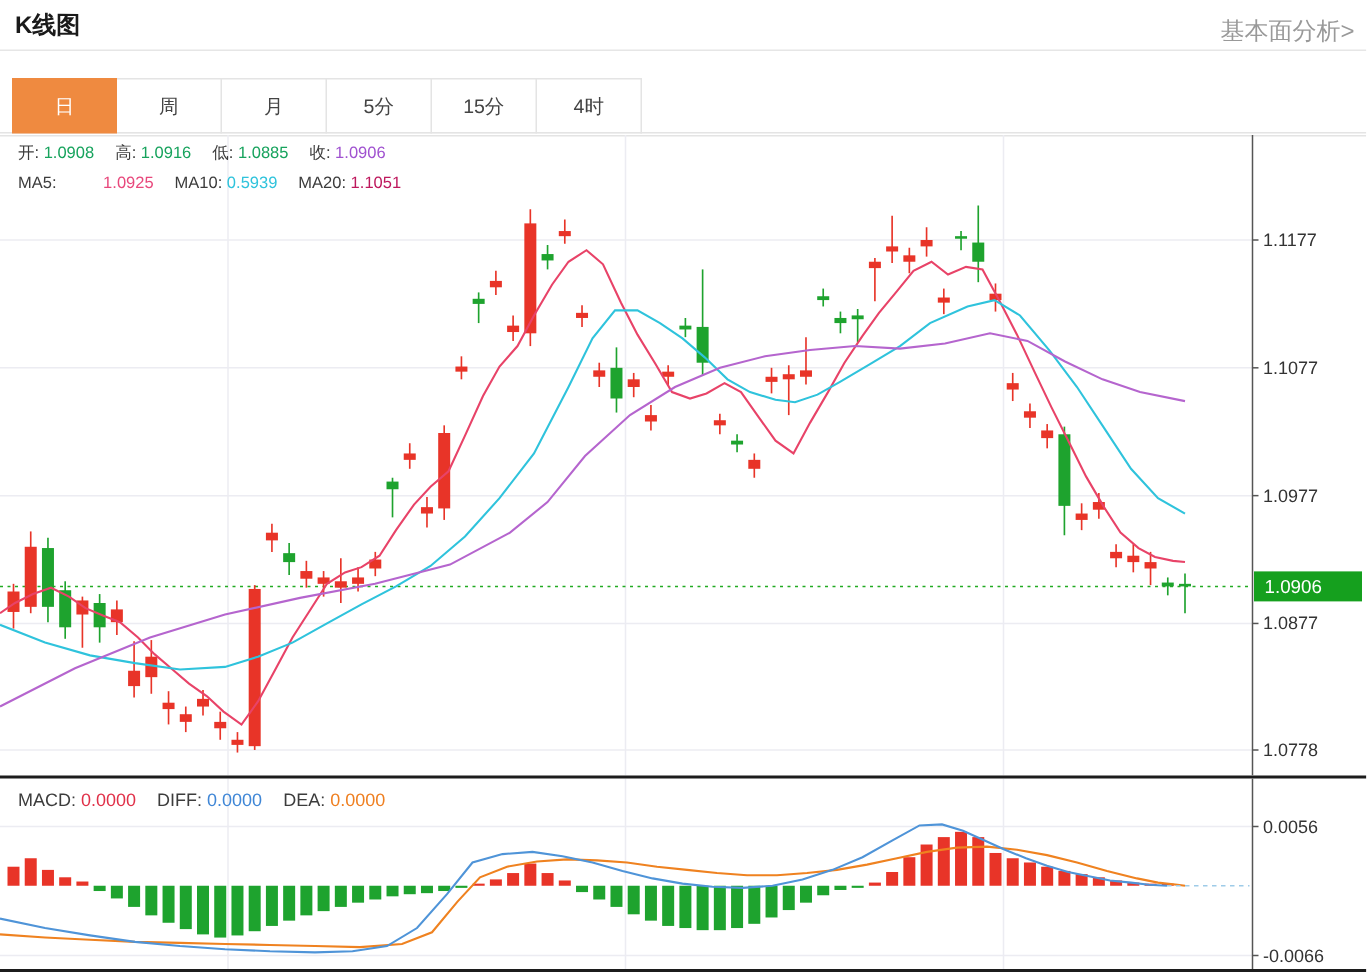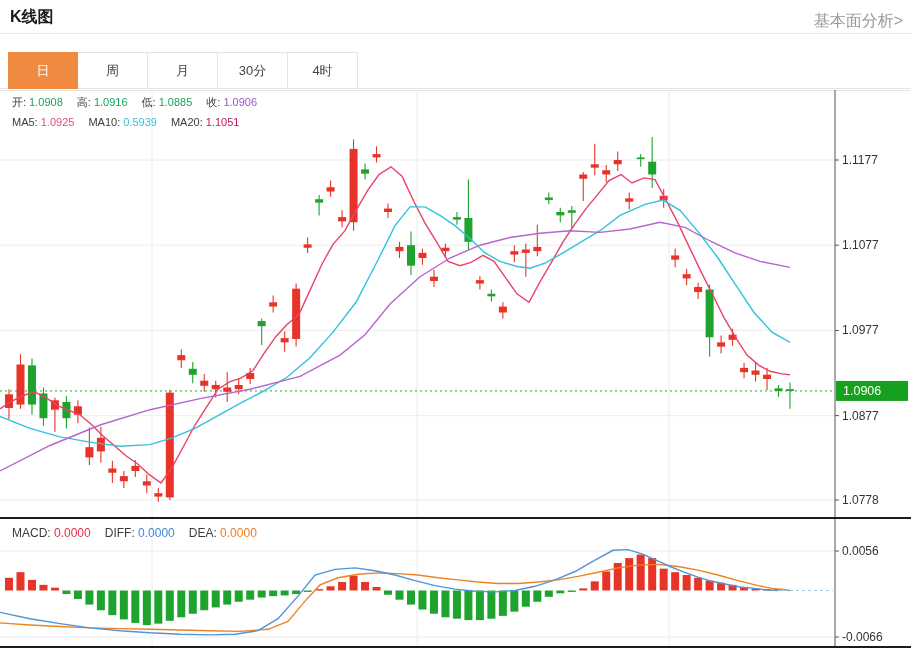--- a/index.html
+++ b/index.html
@@ -27,27 +27,28 @@
 <div id="app">
 
 <div class="page-title">K线图</div>
 <div class="top-link">基本面分析&gt;</div>
 <div class="header-divider"></div>
 
 <div class="tabbar" id="tabbar">
       <div class="tab active" style="background: rgb(239, 138, 64);">日</div>
       <div class="tab">周</div>
       <div class="tab">月</div>
-      <div class="tab">30分</div>
+      <div class="tab">5分</div>
+      <div class="tab">15分</div>
       <div class="tab">4时</div>
     </div>
 <div class="tabbar-baseline"></div>
 
 <div class="overlay-row" style="top:93px;" id="ohlcRow"><span class="grp"><span class="lbl">开:</span><span style="color: rgb(23, 163, 93);"> 1.0908</span></span><span class="grp"><span class="lbl">高:</span><span style="color: rgb(23, 163, 93);"> 1.0916</span></span><span class="grp"><span class="lbl">低:</span><span style="color: rgb(23, 163, 93);"> 1.0885</span></span><span class="grp"><span class="lbl">收:</span><span style="color: rgb(160, 82, 208);"> 1.0906</span></span></div>
-<div class="overlay-row" style="top:113px;" id="maRow"><span class="grp"><span class="lbl">MA5:</span><span style="color: rgb(232, 72, 124);"> 1.0925</span></span><span class="grp"><span class="lbl">MA10:</span><span style="color: rgb(47, 195, 220);"> 0.5939</span></span><span class="grp"><span class="lbl">MA20:</span><span style="color: #be185d;"> 1.1051</span></span></div>
+<div class="overlay-row" style="top:113px;" id="maRow"><span class="grp"><span class="lbl">MA5:</span><span style="color: rgb(232, 72, 124); margin-left: 28px;"> 1.0925</span></span><span class="grp"><span class="lbl">MA10:</span><span style="color: rgb(47, 195, 220);"> 0.5939</span></span><span class="grp"><span class="lbl">MA20:</span><span style="color: #be185d;"> 1.1051</span></span></div>
 <div class="overlay-row" style="top:524px;font-size:12px;" id="macdRow"><span class="grp"><span class="lbl">MACD:</span><span style="color: rgb(224, 48, 72);"> 0.0000</span></span><span class="grp"><span class="lbl">DIFF:</span><span style="color: rgb(63, 134, 214);"> 0.0000</span></span><span class="grp"><span class="lbl">DEA:</span><span style="color: rgb(239, 127, 32);"> 0.0000</span></span></div>
 
 <svg id="mainChart" style="top:90px;" width="911" height="427" viewBox="0 90 911 427">
       <line x1="0" y1="90.5" x2="911" y2="90.5" stroke="#e4e4e4"></line>
       <line x1="152" y1="90" x2="152" y2="517" stroke="#ececf2"></line>
       <line x1="417" y1="90" x2="417" y2="517" stroke="#ececf2"></line>
       <line x1="669" y1="90" x2="669" y2="517" stroke="#ececf2"></line>
       <line x1="0" y1="160" x2="835" y2="160" stroke="#ececf2"></line>
       <line x1="835" y1="160" x2="839" y2="160" stroke="#555555"></line>
       <text x="842" y="164" font-size="12" fill="#333333">1.1177</text>

